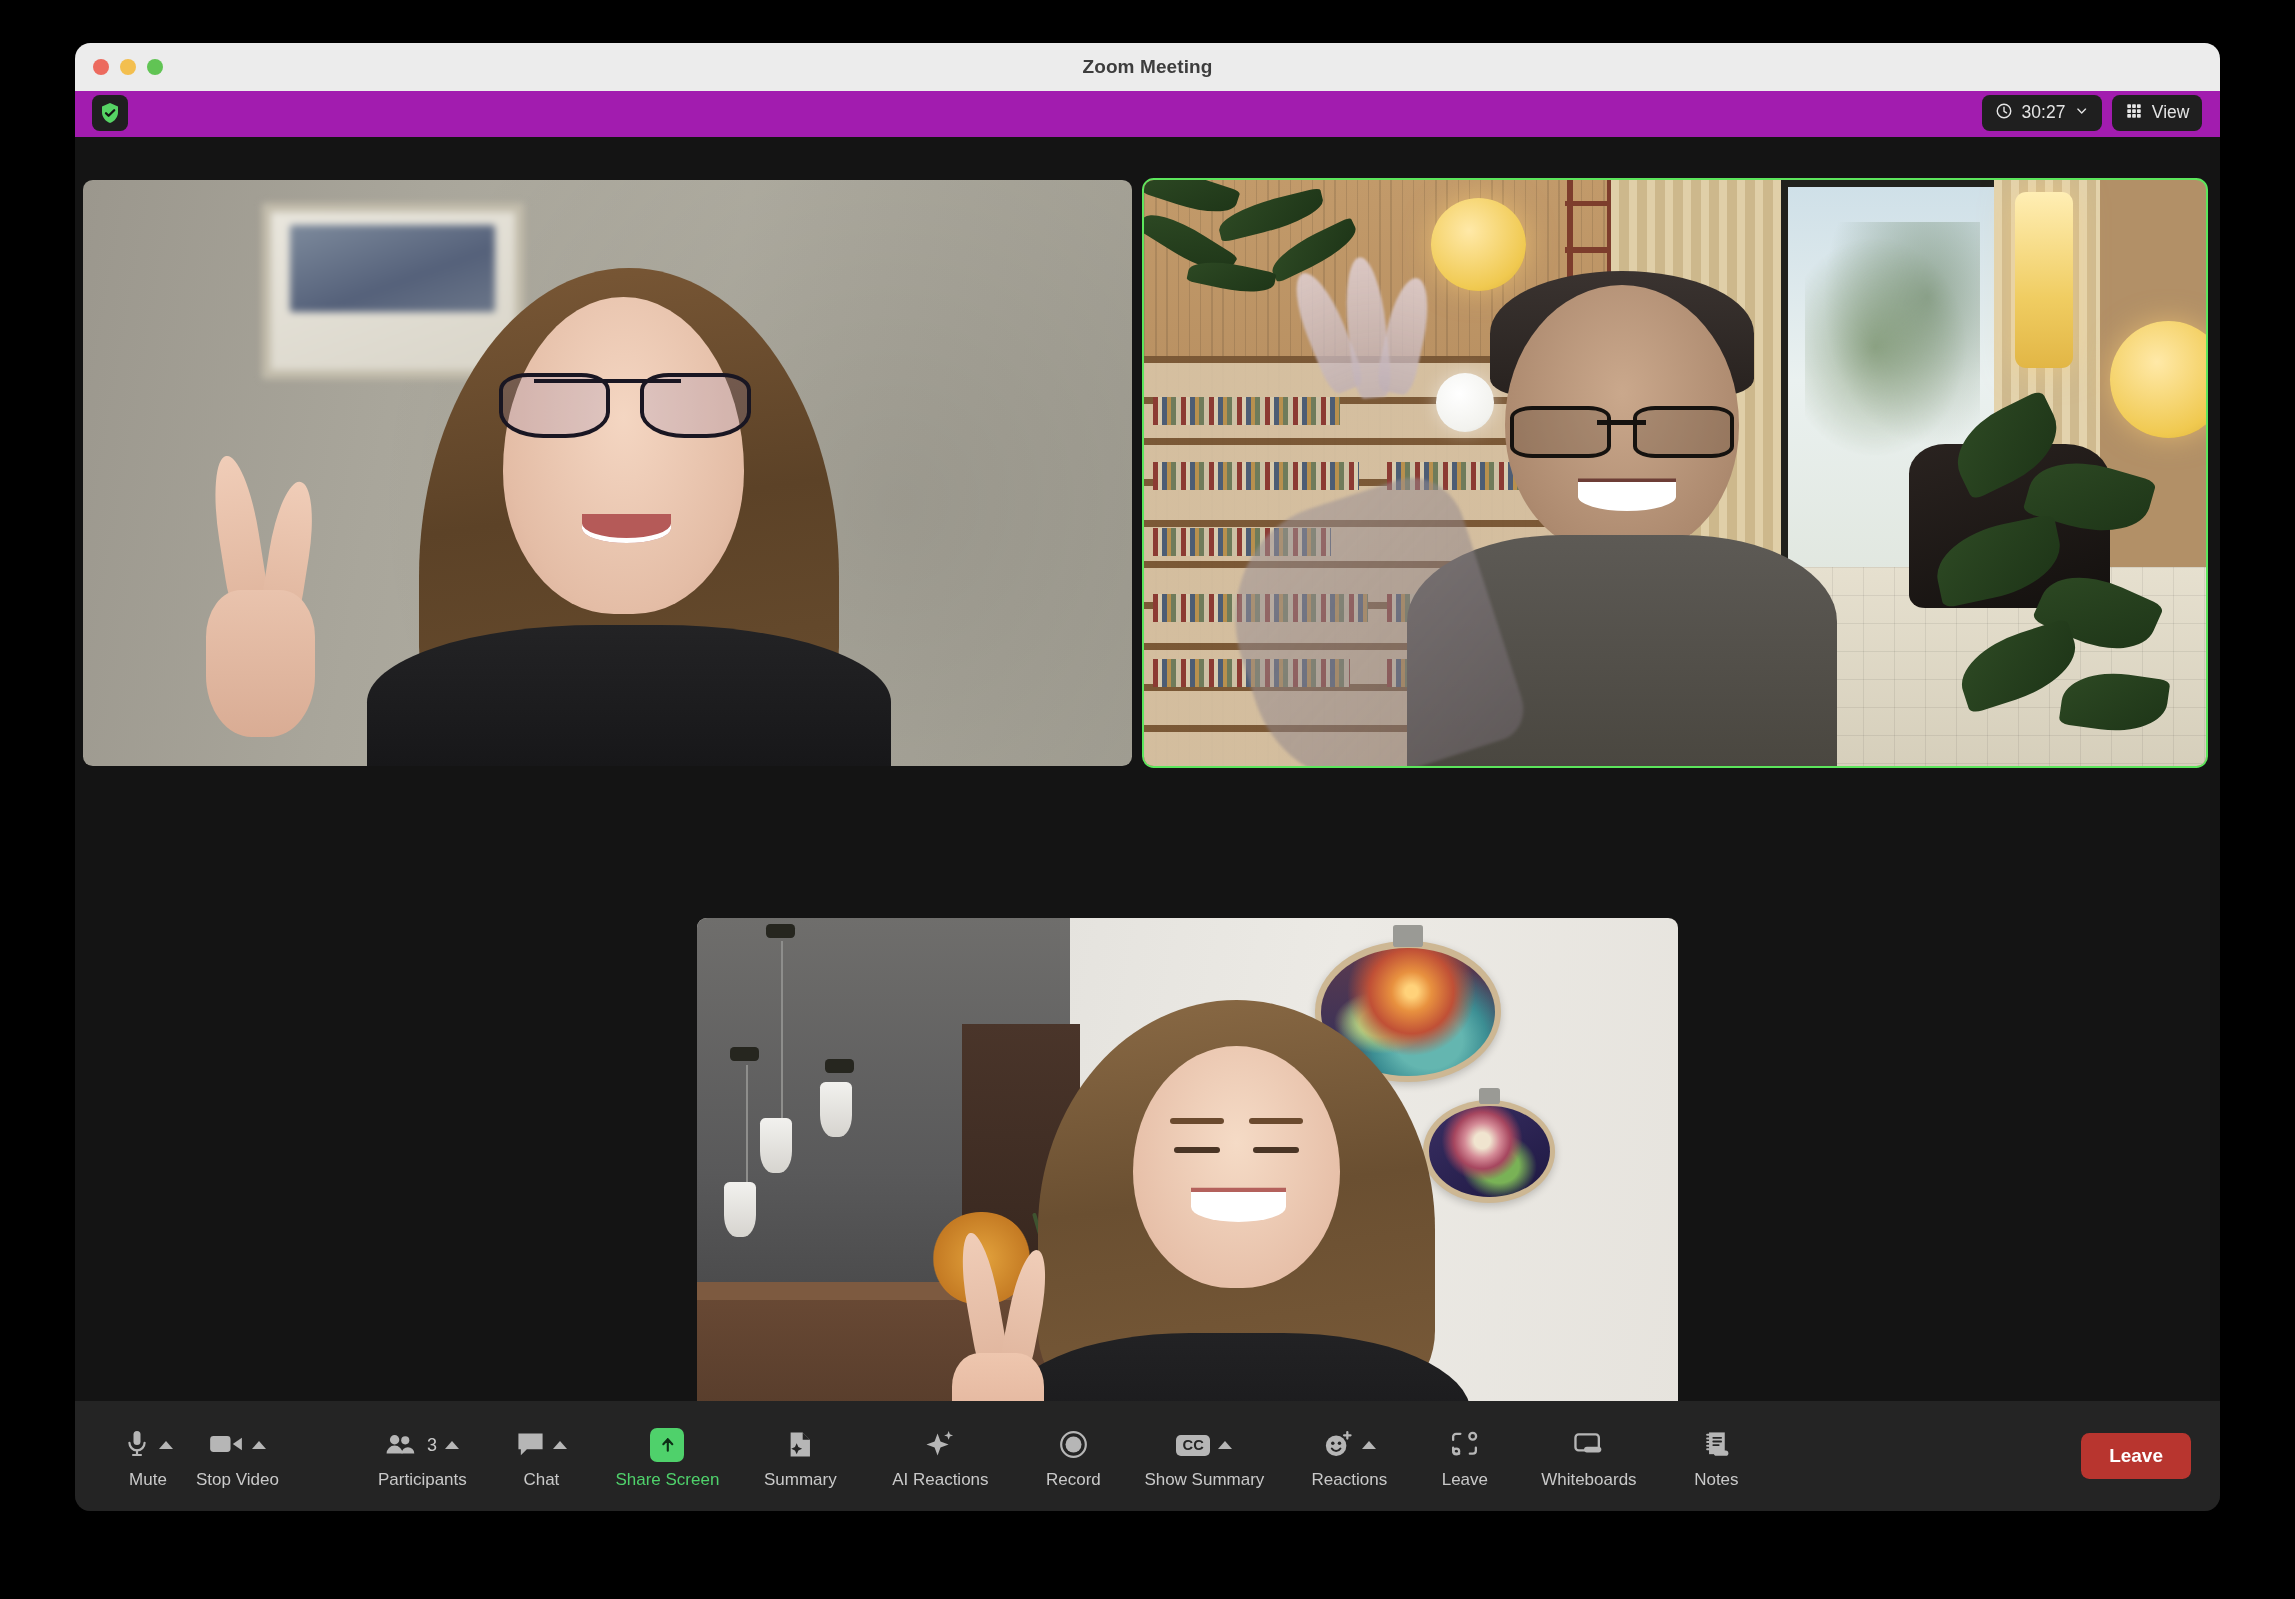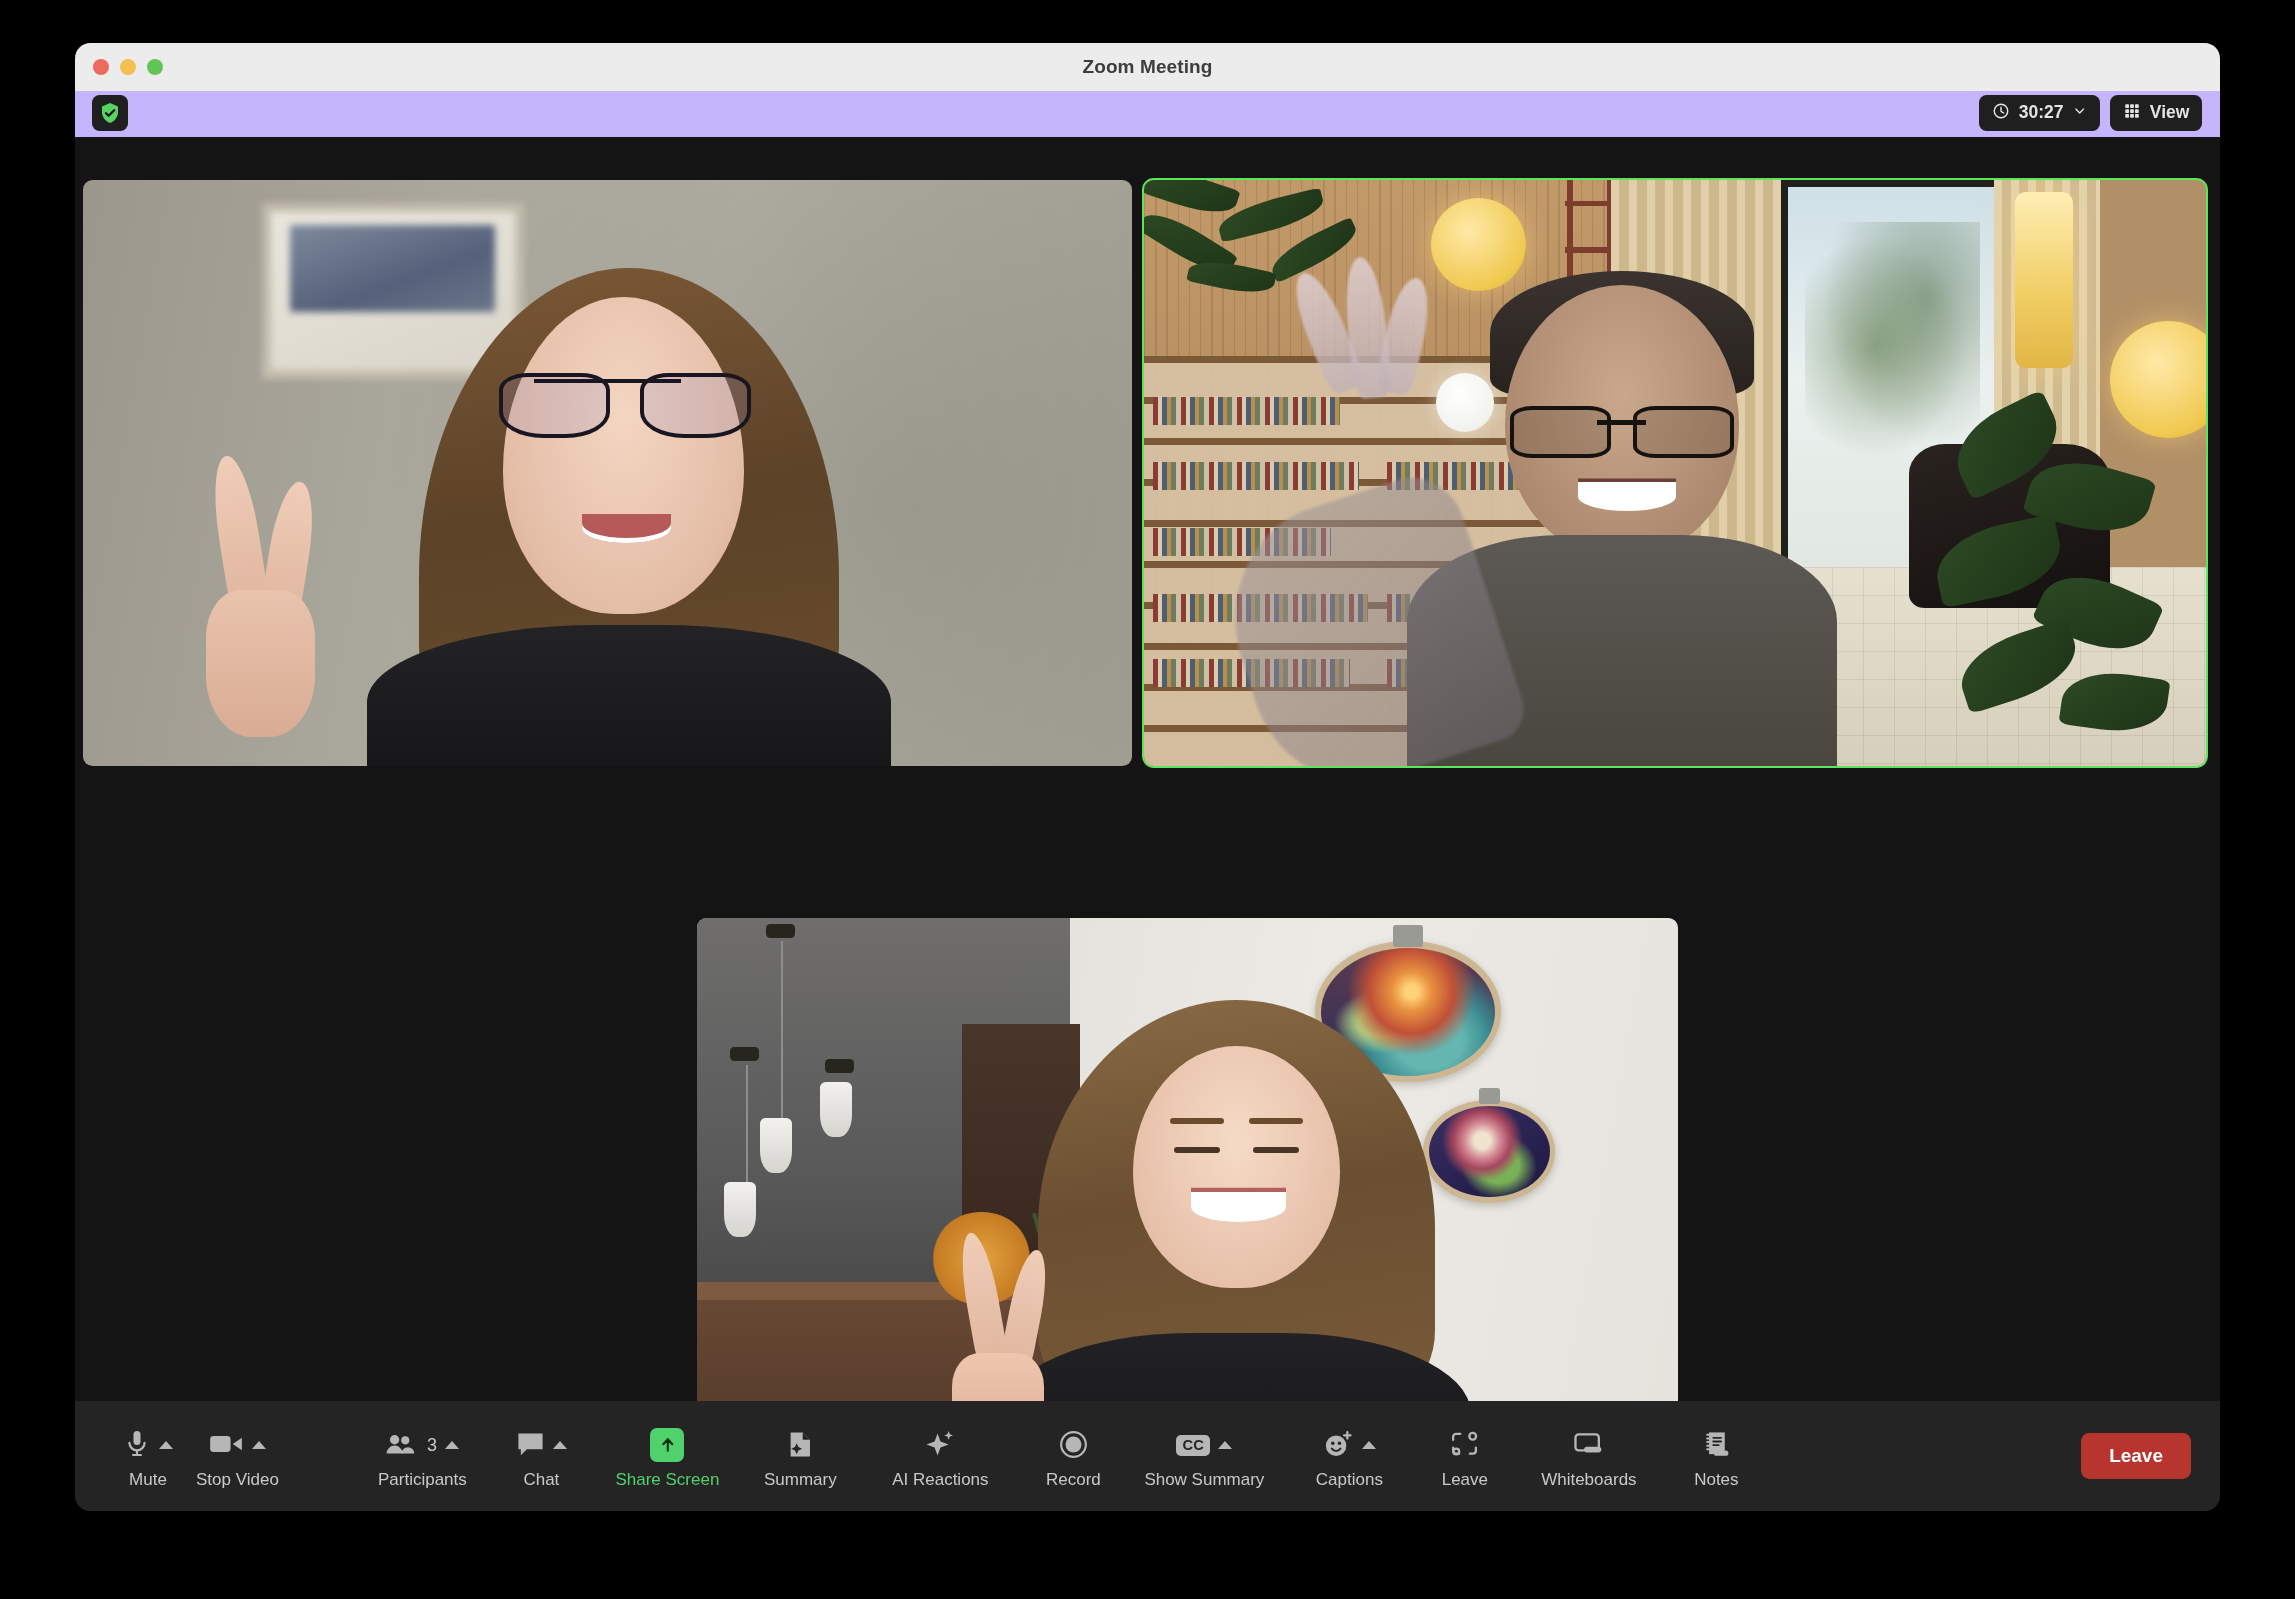--- a/index.html
+++ b/index.html
@@ -46,22 +46,21 @@
     font-size: 19px;
     font-weight: bold;
     color: #3d3d3d;
     letter-spacing: 0.1px;
   }
 
   
   #meeting-topbar {
     position: relative;
     height: 46px;
-    background: #c4b5fd;
-    font-weight: bold;
+    background: #a21caf;
   }
   #encryption-shield {
     position: absolute;
     left: 17px; top: 4.2px;
     width: 36px; height: 36px;
     border-radius: 7.7px;
     background: #1f1f1f;
     display: flex; align-items: center; justify-content: center;
   }
   #topbar-right {
@@ -823,21 +822,21 @@
             <svg width="31" height="29" viewBox="0 0 26 24" aria-hidden="true">
               <circle cx="11" cy="13" r="8.6" fill="#b6b6b6"></circle>
               <circle cx="8.2" cy="11" r="1.45" fill="#242424"></circle>
               <circle cx="13.8" cy="11" r="1.45" fill="#242424"></circle>
               <path d="M7.4 15.4 a4.2 4.2 0 0 0 7.2 0" fill="none" stroke="#242424" stroke-width="1.7" stroke-linecap="round"></path>
               <path d="M20.4 1.6 v5.4 M17.7 4.3 h5.4" stroke="#b6b6b6" stroke-width="1.9" stroke-linecap="round"></path>
             </svg>
           </span>
           <span class="caret"></span>
         </div>
-        <div class="tb-label">Captions</div>
+        <div class="tb-label">Reactions</div>
       </div>
 
       <div class="tb-item" style="min-width:98px">
         <div class="tb-top">
           <span>
             <svg width="29" height="28" viewBox="0 0 24 22" aria-hidden="true">
               <path d="M8.6 2.6 H5 a2.4 2.4 0 0 0 -2.4 2.4 v2.6
                        M2.6 14 v2.6 A2.4 2.4 0 0 0 5 19 h2.6
                        M16.4 19 H19 a2.4 2.4 0 0 0 2.4 -2.4 v-2.6" fill="none" stroke="#b6b6b6" stroke-width="1.9" stroke-linecap="round"></path>
               <circle cx="18.8" cy="4.6" r="2.8" fill="none" stroke="#b6b6b6" stroke-width="1.9"></circle>

